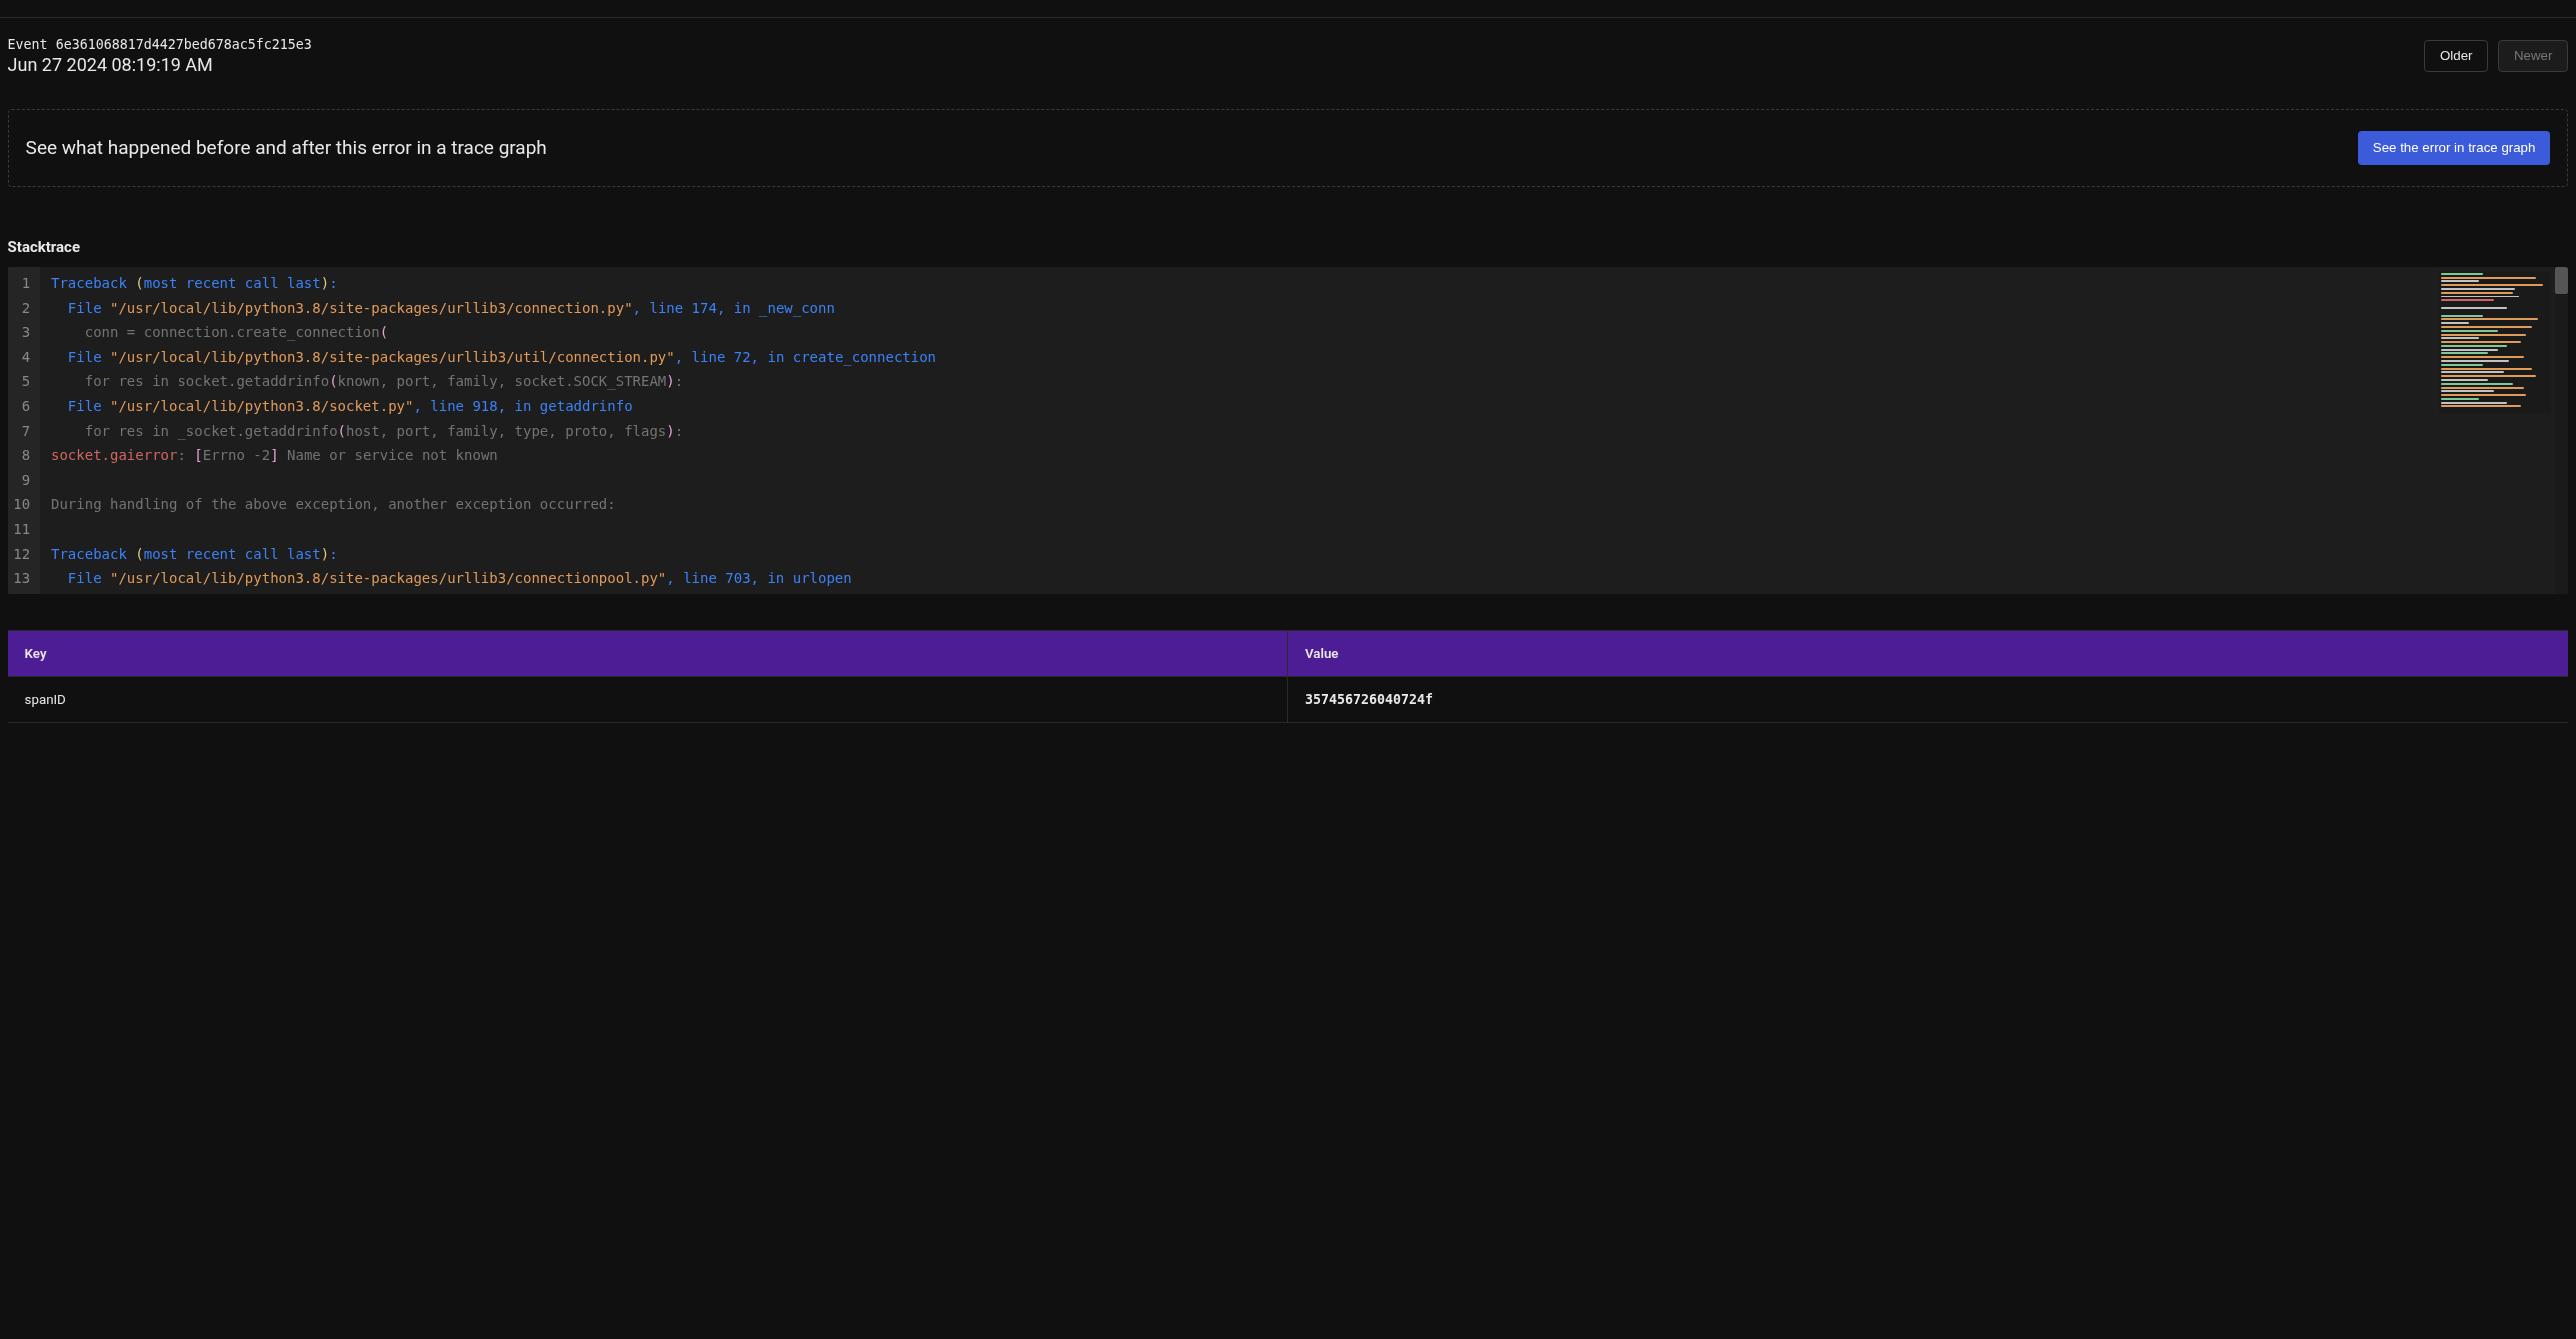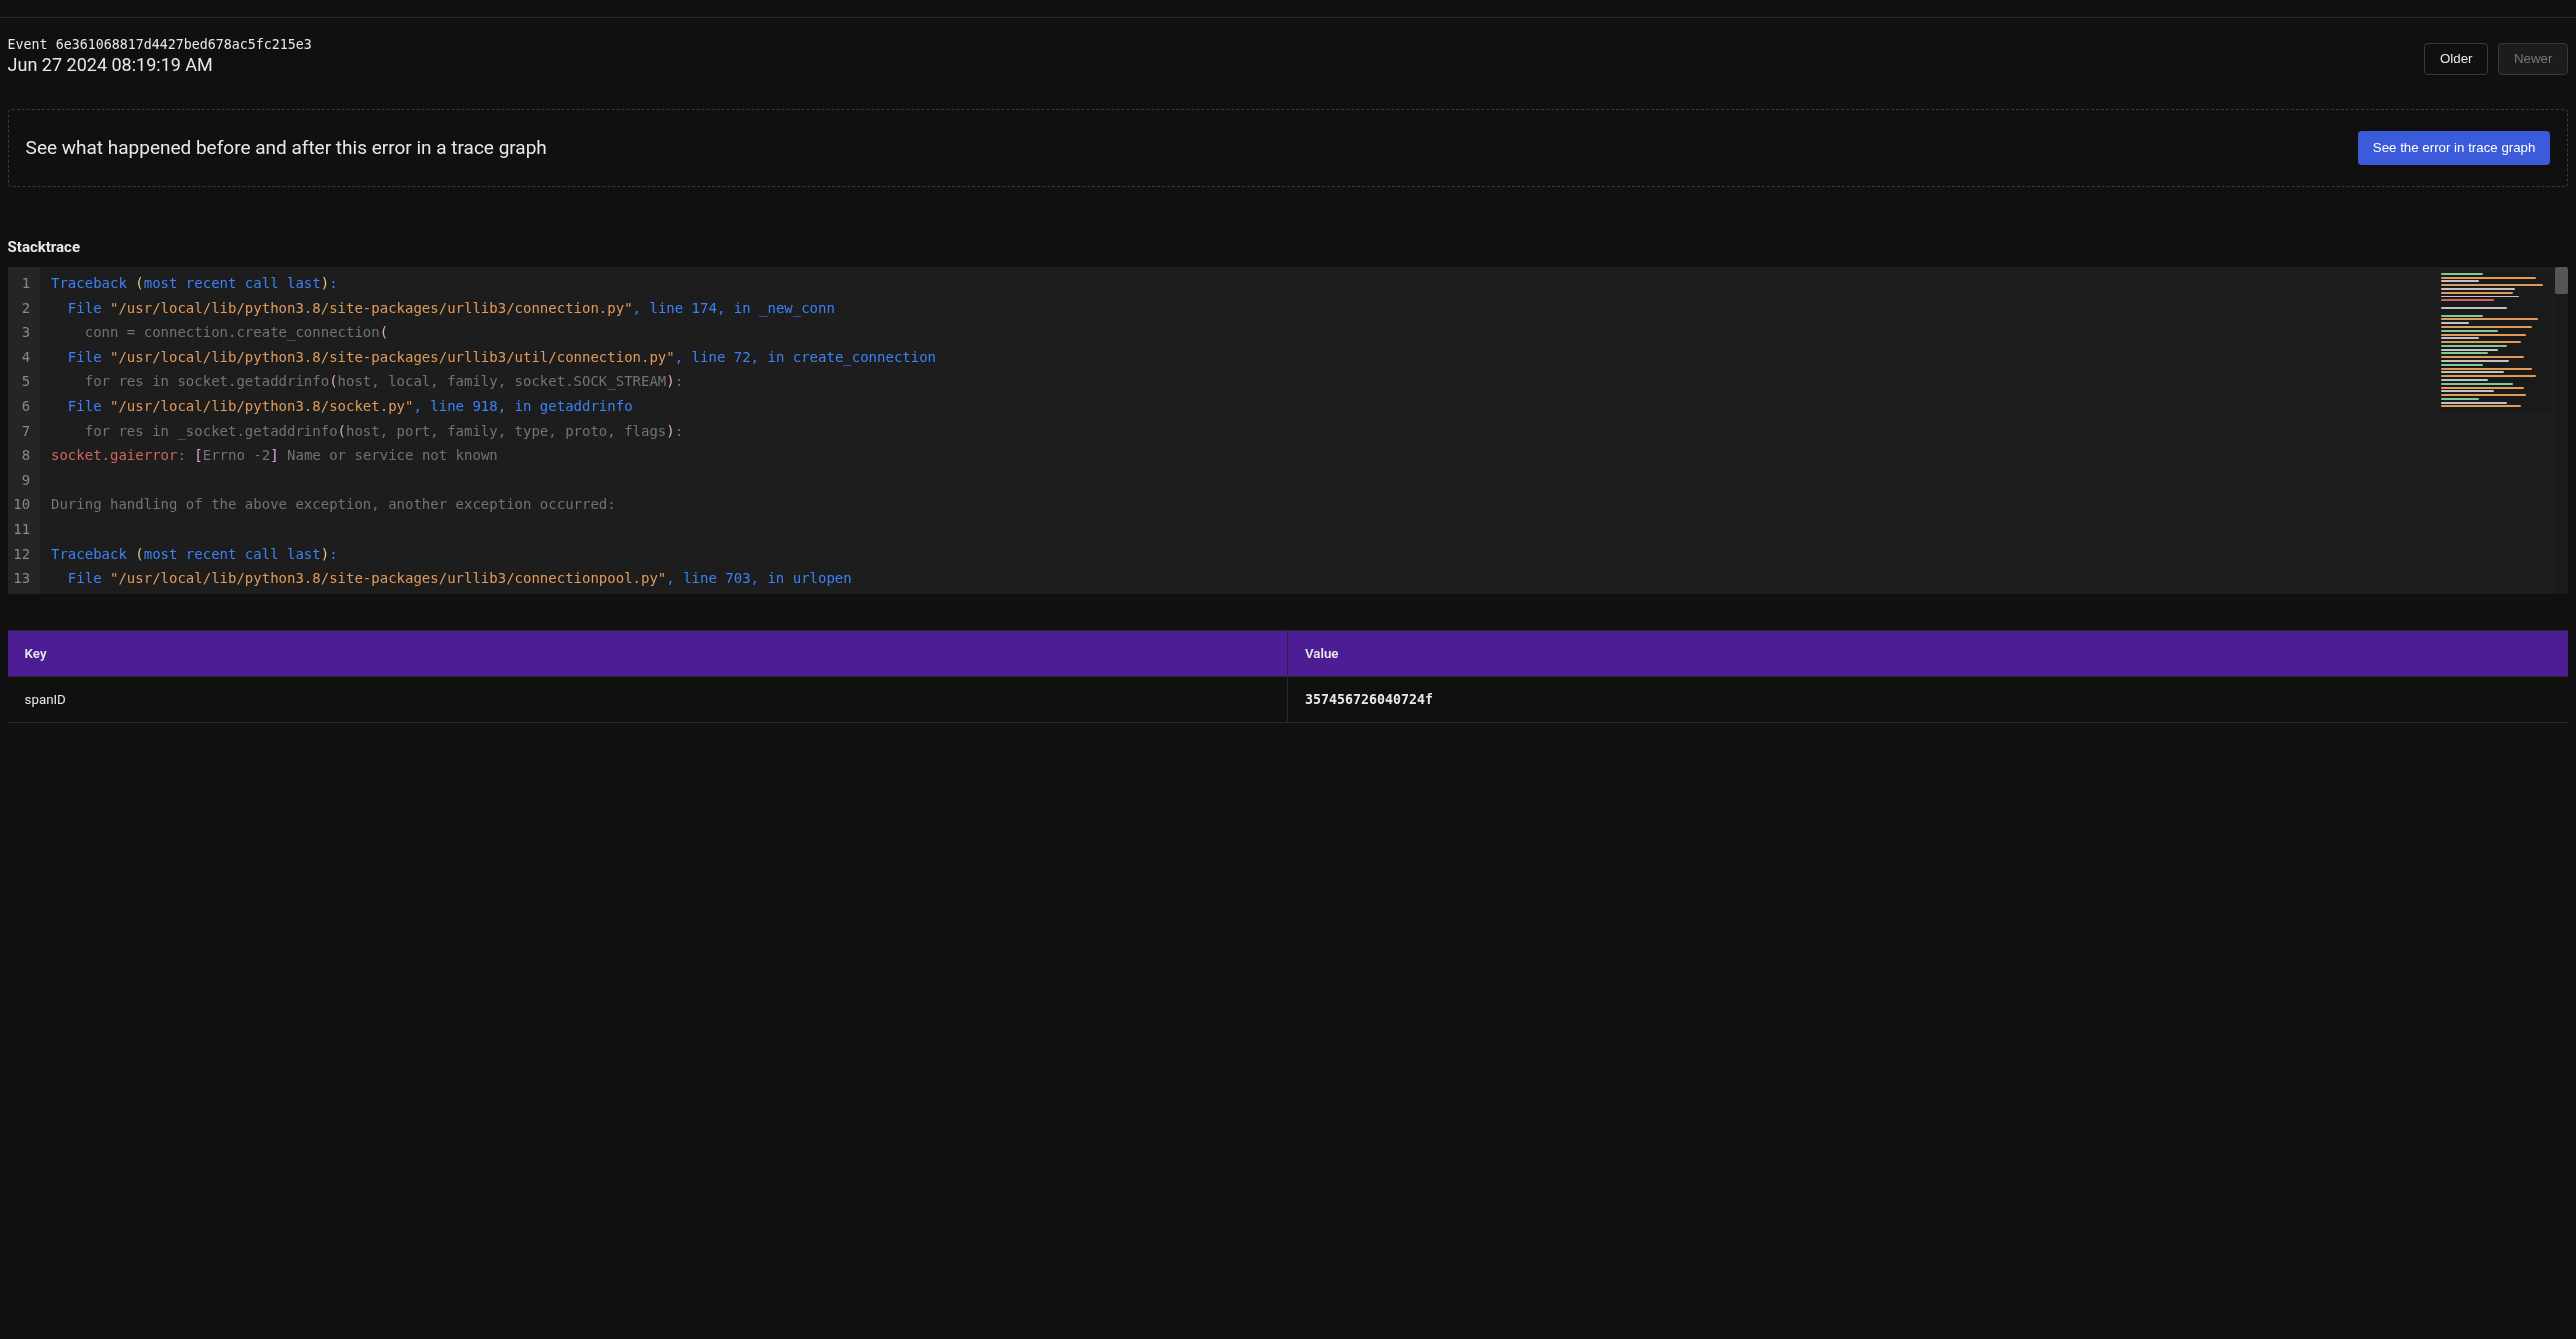--- a/index.html
+++ b/index.html
@@ -18,21 +18,21 @@
 
     .top-divider {
       height: 0.9px;
       background-color: #2a2a2a;
       margin-top: 17px;
     }
 
     .event-header {
       display: flex;
       justify-content: space-between;
-      align-items: flex-end;
+      align-items: center;
       padding: 19px 7.6px 0;
     }
 
     .event-info {
       display: flex;
       flex-direction: column;
       gap: 1.9px;
     }
 
     .event-id {
@@ -265,21 +265,21 @@
           <span class="ln">10</span>
           <span class="ln">11</span>
           <span class="ln">12</span>
           <span class="ln">13</span>
         </div>
       <div class="code-lines" id="code-lines">
           <span class="code-line"><span class="tok-kw">Traceback </span><span class="tok-punc">(</span><span class="tok-kw">most recent call last</span><span class="tok-punc">)</span><span class="tok-kw">:</span></span>
           <span class="code-line"><span class="tok-kw">  File </span><span class="tok-str">"/usr/local/lib/python3.8/site-packages/urllib3/connection.py"</span><span class="tok-kw">, line 174, in _new_conn</span></span>
           <span class="code-line"><span class="tok-plain">    conn = connection.create_connection</span><span class="tok-paren2">(</span></span>
           <span class="code-line"><span class="tok-kw">  File </span><span class="tok-str">"/usr/local/lib/python3.8/site-packages/urllib3/util/connection.py"</span><span class="tok-kw">, line 72, in create_connection</span></span>
-          <span class="code-line"><span class="tok-plain">    for res in socket.getaddrinfo</span><span class="tok-paren2">(</span><span class="tok-plain">host, local, family, socket.SOCK_STREAM</span><span class="tok-paren2">)</span><span class="tok-plain">:</span></span>
+          <span class="code-line"><span class="tok-plain">    for res in socket.getaddrinfo</span><span class="tok-paren2">(</span><span class="tok-plain">known, port, family, socket.SOCK_STREAM</span><span class="tok-paren2">)</span><span class="tok-plain">:</span></span>
           <span class="code-line"><span class="tok-kw">  File </span><span class="tok-str">"/usr/local/lib/python3.8/socket.py"</span><span class="tok-kw">, line 918, in getaddrinfo</span></span>
           <span class="code-line"><span class="tok-plain">    for res in _socket.getaddrinfo</span><span class="tok-paren2">(</span><span class="tok-plain">host, port, family, type, proto, flags</span><span class="tok-paren2">)</span><span class="tok-plain">:</span></span>
           <span class="code-line"><span class="tok-err">socket.gaierror</span><span class="tok-plain">: </span><span class="tok-bracket">[</span><span class="tok-plain">Errno -2</span><span class="tok-bracket">]</span><span class="tok-plain"> Name or service not known</span></span>
           <span class="code-line"><span class="tok-plain"> </span></span>
           <span class="code-line"><span class="tok-plain">During handling of the above exception, another exception occurred:</span></span>
           <span class="code-line"><span class="tok-plain"> </span></span>
           <span class="code-line"><span class="tok-kw">Traceback </span><span class="tok-punc">(</span><span class="tok-kw">most recent call last</span><span class="tok-punc">)</span><span class="tok-kw">:</span></span>
           <span class="code-line"><span class="tok-kw">  File </span><span class="tok-str">"/usr/local/lib/python3.8/site-packages/urllib3/connectionpool.py"</span><span class="tok-kw">, line 703, in urlopen</span></span>
         </div>
     </div>

